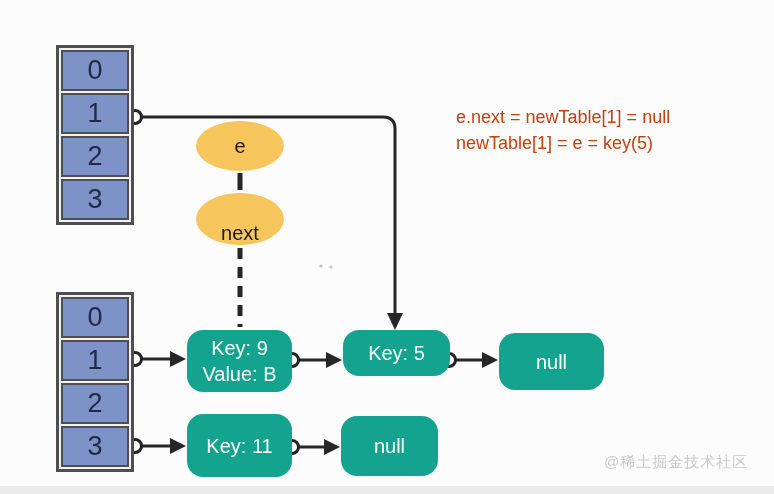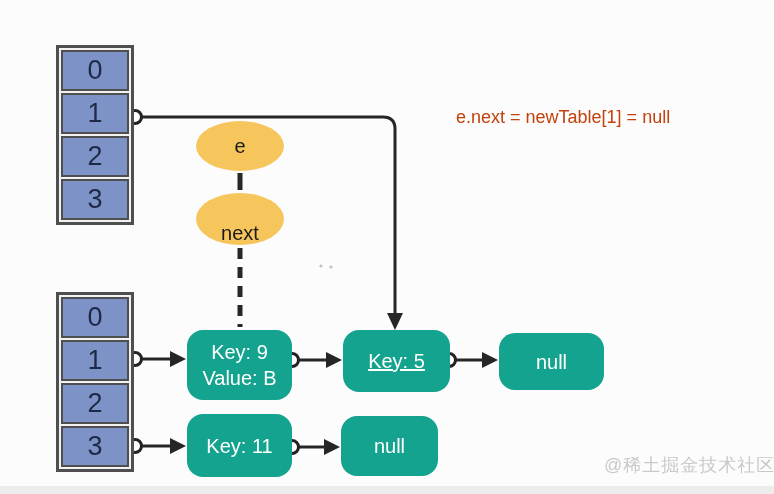--- a/index.html
+++ b/index.html
@@ -31,36 +31,36 @@
   }
   .pos-e{left:196px;top:121px;width:88px;height:50px;}
   .pos-next{left:196px;top:193px;width:88px;height:52px;align-items:flex-end;}
 
   
   .node{
     position:absolute;z-index:2;box-sizing:border-box;background:#14a38e;
     border-radius:16px;color:#ffffff;display:flex;flex-direction:column;
     align-items:center;justify-content:center;font-size:20px;line-height:26px;
   }
-  .pos-key9{left:187px;top:330px;width:105px;height:70px;text-align:right;}
-  .pos-key5{left:343px;top:330px;width:107px;height:62px;text-decoration:underline;}
+  .pos-key9{left:187px;top:330px;width:105px;height:62px;text-align:right;}
+  .pos-key5{left:343px;top:330px;width:107px;height:46px;}
   .pos-null1{left:499px;top:333px;width:105px;height:57px;}
   .pos-key11{left:187px;top:414px;width:105px;height:63px;align-items:center;}
   .pos-null2{left:341px;top:416px;width:97px;height:60px;}
 
   
   .code{
     position:absolute;z-index:2;left:456px;top:104px;
     font-size:18px;line-height:26px;color:#c2410c;white-space:nowrap;
   }
 
   
   .watermark{
     position:absolute;z-index:2;left:604px;top:453px;
-    font-size:18px;color:#c9c9c9;letter-spacing:1px;white-space:nowrap;
+    font-size:15px;color:#c9c9c9;letter-spacing:1px;white-space:nowrap;
   }
 
   .bottom-strip{
     position:absolute;z-index:0;left:0;top:486px;width:774px;height:8px;background:#ececec;
   }
 </style>
 </head>
 <body>
 
 <div class="canvas">
@@ -135,17 +135,18 @@
   </div>
   <div class="node pos-key11">
     <div>Key: 11</div>
   </div>
   <div class="node pos-null2">
     <div>null</div>
   </div>
 
   <div class="code">
     <div>e.next = newTable[1] = null</div>
+    <div>newTable[1] = e = key(5)</div>
   </div>
 
   <div class="watermark">@稀土掘金技术社区</div>
 
 </div>
 
 </body></html>

